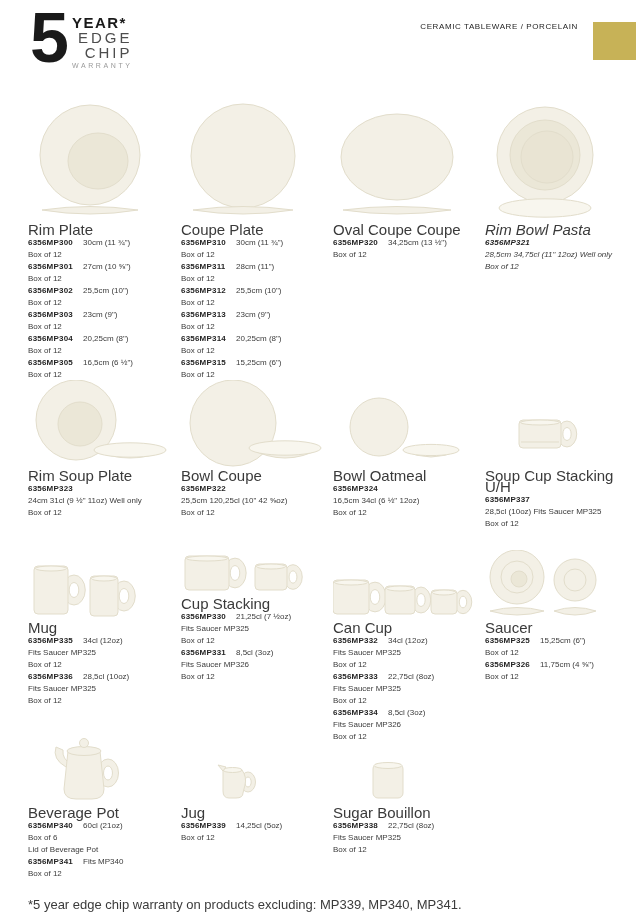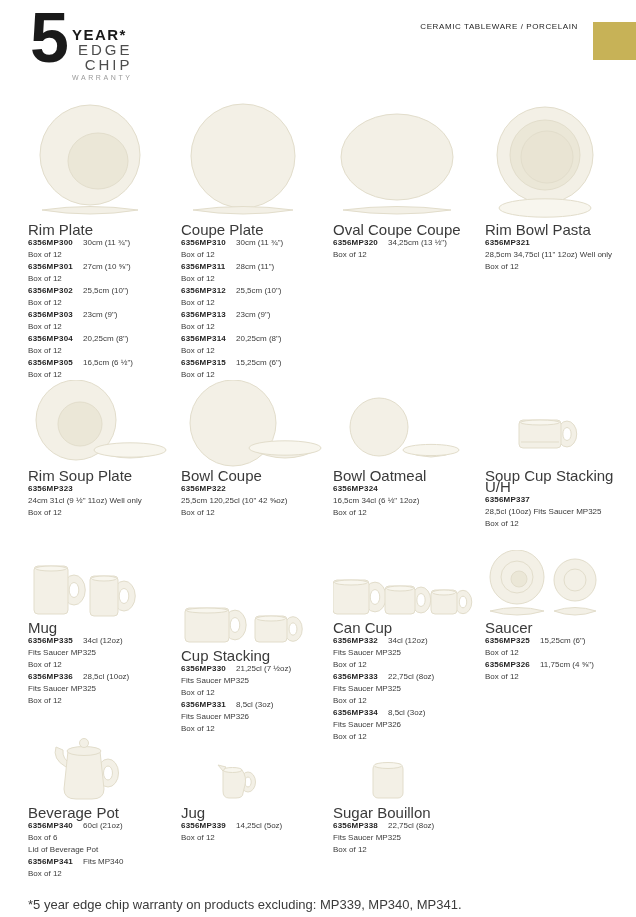--- a/index.html
+++ b/index.html
@@ -2,21 +2,21 @@
 <html><head>
 <meta charset="utf-8">
 <style>
   html,body{margin:0;padding:0;background:#fff;}
   .page{position:relative;width:636px;height:917px;background:#ffffff;overflow:hidden;
         font-family:"Liberation Sans",sans-serif;color:#3b3b3b;}
 
   
   .badge{position:absolute;left:30px;top:10px;display:flex;color:#1a1a1a;}
   .badge-num{font-size:70px;font-weight:bold;line-height:56px;letter-spacing:-2px;}
-  .badge-lines{display:flex;flex-direction:column;margin-left:5px;margin-top:17px;}
+  .badge-lines{display:flex;flex-direction:column;margin-left:5px;margin-top:5px;}
   .badge-year{font-size:15px;font-weight:bold;letter-spacing:1.5px;line-height:15px;}
   .badge-edge,.badge-chip{font-size:15px;font-weight:normal;color:#4d4d4d;letter-spacing:3px;line-height:15px;text-align:right;}
   .badge-warranty{font-size:7px;color:#9a9a9a;letter-spacing:2.6px;line-height:9px;margin-top:1px;}
 
   
   .head-right{position:absolute;right:58px;top:22px;text-align:right;}
   .category{font-size:8px;letter-spacing:0.6px;color:#1d1d1d;}
   .collection{font-family:"Liberation Serif",serif;font-size:24px;color:#111;margin-top:7px;}
   .gold-tab{position:absolute;right:0;top:22px;width:43px;height:38px;}
 
@@ -91,21 +91,21 @@
       </div>
       <div class="cell" style="left: 333px; top: 100px;">
         <div class="art" style="height: 122px;"><svg width="145" height="122" viewBox="0 0 145 122" xmlns="http://www.w3.org/2000/svg">
             <ellipse cx="64" cy="57" rx="56" ry="43" fill="#f3f0e6" stroke="#e2ddcb"></ellipse>
             <path d="M10 110 Q64 103 118 110 Q64 118 10 110 Z" fill="#f3f0e6" stroke="#e2ddcb"></path>
           </svg></div>
         <div class="pname">Oval Coupe Coupe</div>
         <div class="prow"><span class="sku">6356MP320</span><span>34,25cm (13 ½")</span></div>
         <div class="prow"><span>Box of 12</span></div>
       </div>
-      <div class="cell" style="left: 485px; top: 100px;">
+      <div class="cell" style="left: 485px; top: 100px; font-style: italic;">
         <div class="art" style="height: 122px;"><svg width="145" height="122" viewBox="0 0 145 122" xmlns="http://www.w3.org/2000/svg">
             <circle cx="60" cy="55" r="48" fill="#f3f0e6" stroke="#e2ddcb"></circle>
             <circle cx="60" cy="55" r="35" fill="#ebe7d7" stroke="#e2ddcb"></circle>
             <circle cx="62" cy="57" r="26" fill="#e9e4d3" stroke="#e2ddcb"></circle>
             <path d="M14 108 Q60 121 106 108 Z" fill="#f3f0e6" stroke="#e2ddcb"></path>
             <ellipse cx="60" cy="108" rx="46" ry="9.200000000000001" fill="#f8f6ee" stroke="#e2ddcb"></ellipse>
           </svg></div>
         <div class="pname">Rim Bowl Pasta</div>
         <div class="prow"><span class="sku">6356MP321</span></div>
         <div class="prow"><span>28,5cm 34,75cl (11" 12oz) Well only</span></div>
@@ -170,21 +170,21 @@
             <ellipse cx="76" cy="28.5" rx="12.5" ry="2.5" fill="#f8f6ee" stroke="#e2ddcb"></ellipse>
           </svg></div>
         <div class="pname">Mug</div>
         <div class="prow"><span class="sku">6356MP335</span><span>34cl (12oz)</span></div>
         <div class="prow"><span>Fits Saucer MP325</span></div>
         <div class="prow"><span>Box of 12</span></div>
         <div class="prow"><span class="sku">6356MP336</span><span>28,5cl (10oz)</span></div>
         <div class="prow"><span>Fits Saucer MP325</span></div>
         <div class="prow"><span>Box of 12</span></div>
       </div>
-      <div class="cell" style="left: 181px; top: 578px;">
+      <div class="cell" style="left: 181px; top: 526px;">
         <div class="art" style="height: 70px;"><svg width="145" height="70" viewBox="0 0 145 70" xmlns="http://www.w3.org/2000/svg">
             <ellipse cx="54" cy="47" rx="11.16" ry="14.88" fill="#f3f0e6" stroke="#e2ddcb"></ellipse>
             <ellipse cx="54" cy="47" rx="4.7616000000000005" ry="7.44" fill="#fff" stroke="#e2ddcb"></ellipse>
             <rect x="4" y="30" width="44" height="34" rx="4" fill="#f3f0e6" stroke="#e2ddcb"></rect>
             <ellipse cx="26" cy="32.5" rx="20.5" ry="2.5" fill="#f8f6ee" stroke="#e2ddcb"></ellipse>
             <ellipse cx="112" cy="51" rx="9.24" ry="12.32" fill="#f3f0e6" stroke="#e2ddcb"></ellipse>
             <ellipse cx="112" cy="51" rx="3.9424" ry="6.16" fill="#fff" stroke="#e2ddcb"></ellipse>
             <rect x="74" y="38" width="32" height="26" rx="4" fill="#f3f0e6" stroke="#e2ddcb"></rect>
             <ellipse cx="90" cy="40.5" rx="14.5" ry="2.5" fill="#f8f6ee" stroke="#e2ddcb"></ellipse>
           </svg></div>

